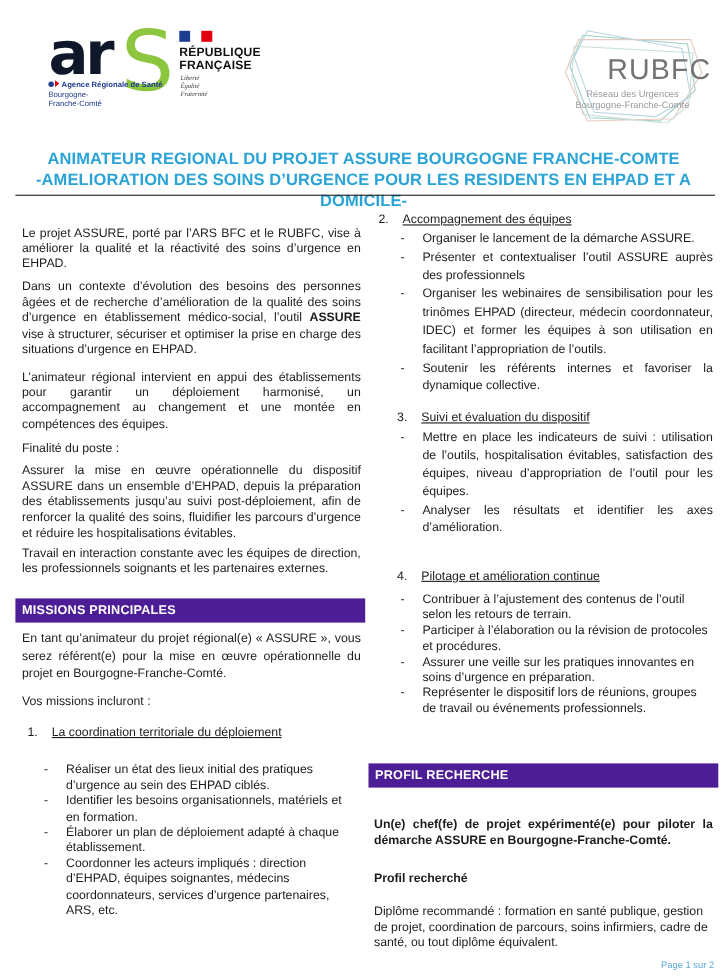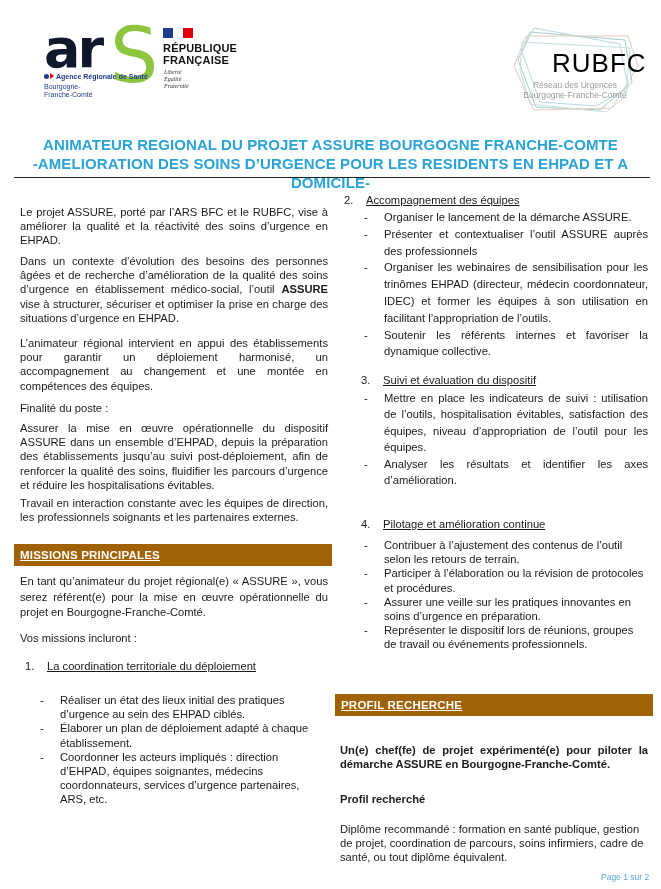--- a/index.html
+++ b/index.html
@@ -19,33 +19,33 @@
   .ars-region { position:absolute; left:0; top:55px; font-size:7px; line-height:8px; color:#1f3c8f; }
 
   .rf-logo { left:163px; top:28px; width:80px; height:70px; }
   .rf-flag { position:absolute; left:0; top:0; width:30px; height:10px; display:flex; }
   .rf-flag span { flex:1; }
   .rf-title { position:absolute; left:0; top:14px; font-weight:bold; font-size:11px; line-height:12px; color:#111; letter-spacing:0.2px; }
   .rf-motto { position:absolute; left:1px; top:41px; font-family:"Liberation Serif", serif; font-style:italic; font-size:6px; line-height:7px; color:#333; }
 
   .rubfc-logo { left:500px; top:22px; width:150px; height:90px; }
   .rubfc-logo svg { position:absolute; left:0; top:0; }
-  .rubfc-mark { position:absolute; left:52px; top:27px; font-size:26px; color:#000000; letter-spacing:1px; line-height:28px; }
+  .rubfc-mark { position:absolute; left:52px; top:27px; font-size:26px; color:#737373; letter-spacing:1px; line-height:28px; }
   .rubfc-sub { position:absolute; left:0; width:150px; text-align:center; top:58px; font-size:8.5px; color:#9a9a9a; line-height:10px; }
 
   
   .title { left:0; width:661px; top:135px; text-align:center; color:#2aa3d7; font-weight:bold; font-size:15px; line-height:19px; letter-spacing:0.1px; }
   .title-rule { left:14px; top:177px; width:636px; height:1px; background:#222; }
 
   
   .para { font-size:11.2px; line-height:14.2px; text-align:justify; color:#1c1c1c; }
   .col-left { left:20px; width:308px; }
   b { font-weight:bold; }
 
-  .section-bar { background:#a16207; color:#ffffff; font-weight:bold; font-size:11.5px; height:22px; line-height:22px; padding-left:6px; box-sizing:border-box; letter-spacing:0.2px;text-decoration:underline; }
+  .section-bar { background:#4c1d95; color:#ffffff; font-weight:bold; font-size:11.5px; height:22px; line-height:22px; padding-left:6px; box-sizing:border-box; letter-spacing:0.2px; }
 
   .list { margin:0; padding:0; list-style:none; }
   .list li { position:relative; padding-left:20px; font-size:11.2px; line-height:14.2px; }
   .list li::before { content:"-"; position:absolute; left:0; top:0; }
   .list.j li { text-align:justify; }
   .list.lh li { line-height:16.8px; }
 
   .numhead { font-weight:normal; font-size:11.2px; }
   .numhead .n { display:inline-block; width:22px; }
   .numhead .t { text-decoration:underline; }
@@ -121,20 +121,21 @@
 <div class="abs para col-left" style="top:574px; line-height:15.5px;">En tant qu’animateur du projet régional(e) « ASSURE », vous serez référent(e) pour la mise en œuvre opérationnelle du projet en Bourgogne-Franche-Comté.</div>
 
 <div class="abs para col-left" style="top:631px;">Vos missions incluront :</div>
 
 <div class="abs numhead" style="left:25px; top:660px;">
   <span class="n">1.</span><span class="t">La coordination territoriale du déploiement</span>
 </div>
 
 <ul class="abs list" style="left:40px; width:278px; top:693px;">
   <li>Réaliser un état des lieux initial des pratiques d’urgence au sein des EHPAD ciblés.</li>
+  <li>Identifier les besoins organisationnels, matériels et en formation.</li>
   <li>Élaborer un plan de déploiement adapté à chaque établissement.</li>
   <li>Coordonner les acteurs impliqués : direction d’EHPAD, équipes soignantes, médecins coordonnateurs, services d’urgence partenaires, ARS, etc.</li>
 </ul>
 
 <div class="abs numhead" style="left:344px; top:194px;">
   <span class="n">2.</span><span class="t">Accompagnement des équipes</span>
 </div>
 
 <ul class="abs list j lh" style="left:364px; width:284px; top:209px;">
   <li>Organiser le lancement de la démarche ASSURE.</li>

